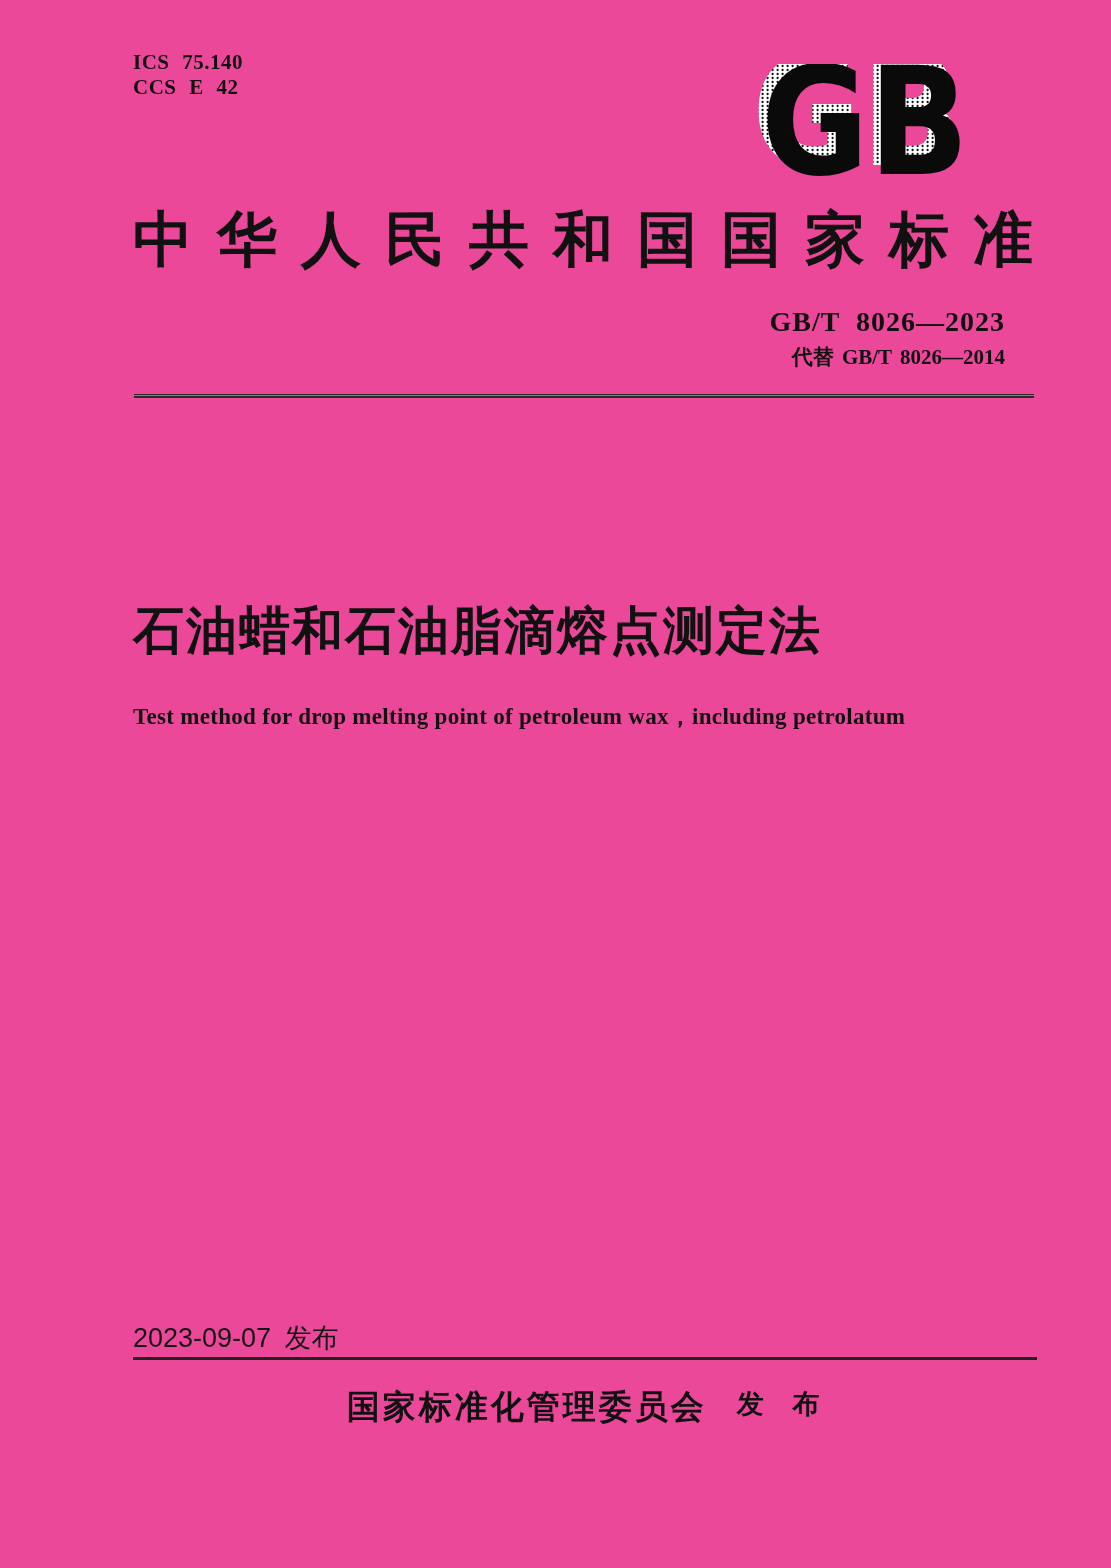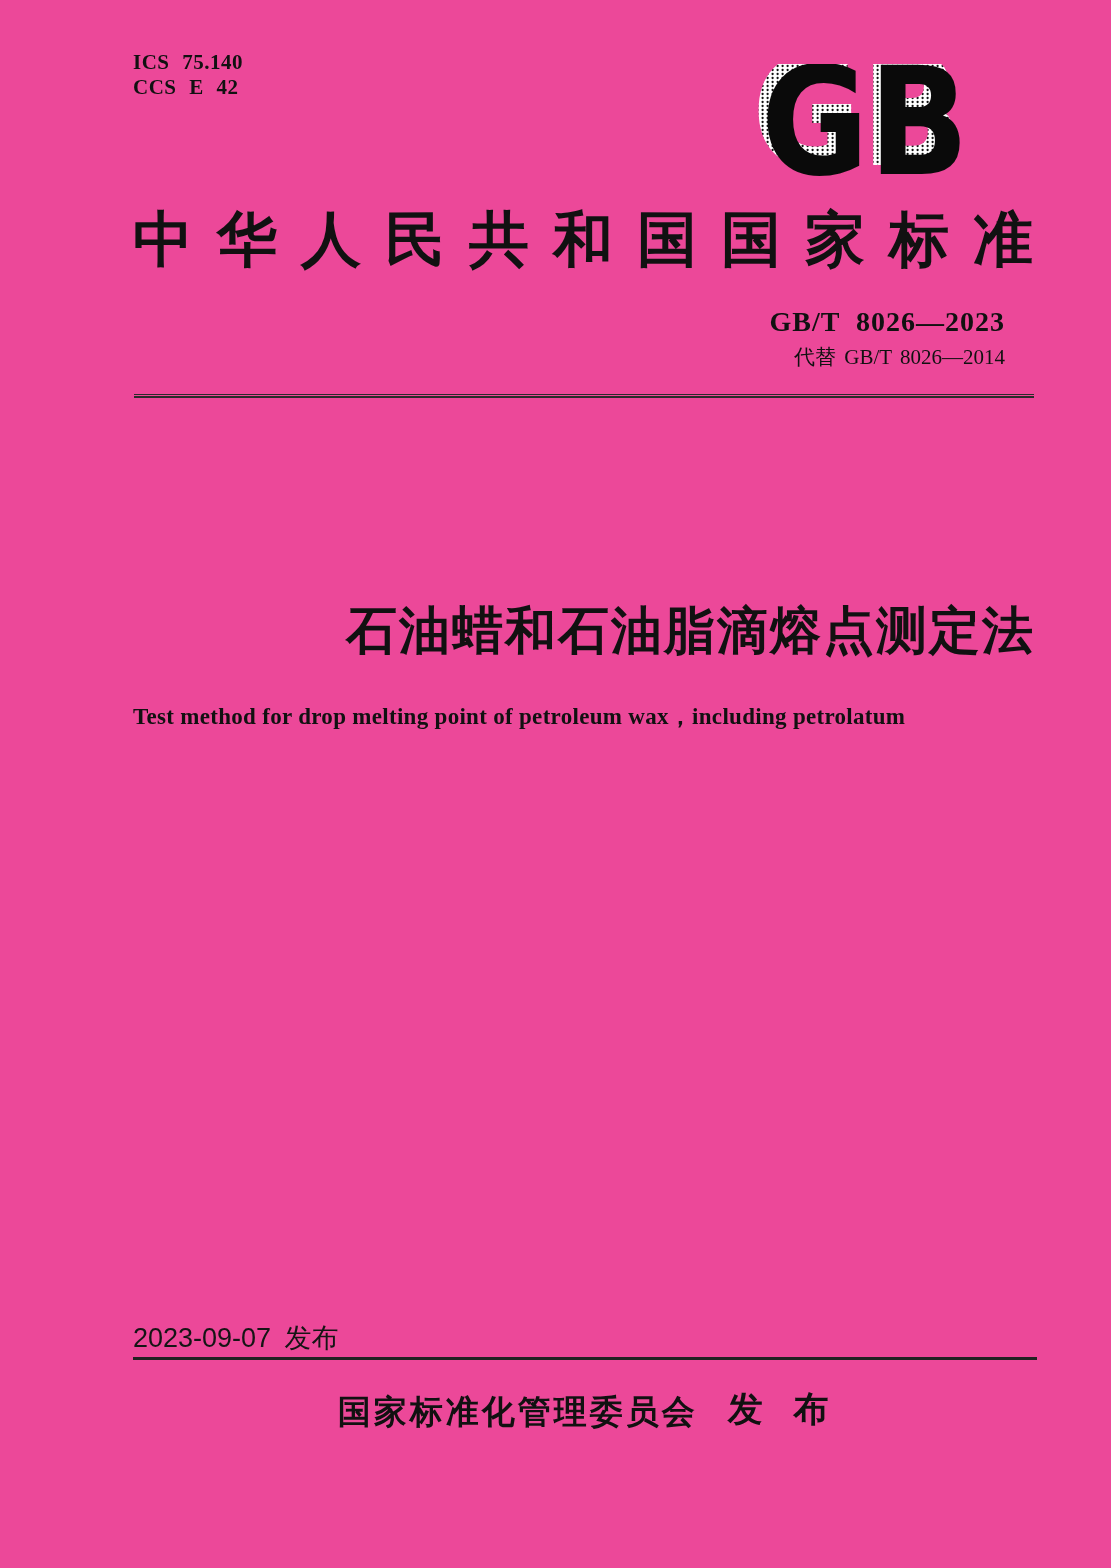--- a/index.html
+++ b/index.html
@@ -27,32 +27,32 @@
   }
   .char-justify { display: flex; justify-content: space-between; }
 
   .std-number {
     position: absolute; right: 106px; top: 306px;
     font-size: 28px; font-weight: bold; letter-spacing: 1px; word-spacing: 8px;
     font-family: "Liberation Serif", "DejaVu Serif", serif;
   }
   .replaces {
     position: absolute; right: 106px; top: 343px;
-    font-size: 21px; font-weight: normal; word-spacing: 3px;
+    font-size: 21px; font-weight: bold; word-spacing: 3px;
     font-family: "Liberation Serif", "DejaVu Serif", serif;
   }
 
   .rule-top {
     position: absolute; left: 134px; top: 394px; width: 900px; height: 4px;
     border-top: 1px solid #2b2b2b; border-bottom: 2px solid #2b2b2b;
   }
 
   .cn-title {
     position: absolute; left: 133px; top: 597px; width: 902px;
-    text-align: right; font-size: 51px; font-weight: bold; letter-spacing: 2px;
+    text-align: left; font-size: 51px; font-weight: bold; letter-spacing: 2px;
     font-family: "Liberation Sans", "DejaVu Sans", sans-serif;
   }
   .en-title {
     position: absolute; left: 133px; top: 701px; width: 902px;
     text-align: left; font-size: 23px; font-weight: bold; letter-spacing: 0.3px;
     font-family: "Liberation Serif", "DejaVu Serif", serif;
   }
 
   .date-row {
     position: absolute; left: 133px; top: 1320px; width: 904px;
@@ -71,21 +71,21 @@
   .publisher-block {
     position: absolute; left: 133px; top: 1386px; width: 902px;
     display: flex; justify-content: center; align-items: center; gap: 30px;
   }
   .publisher-lines {
     font-size: 33px; font-weight: bold; line-height: 39px; letter-spacing: 3px;
     font-family: "Liberation Serif", "DejaVu Serif", serif;
     white-space: nowrap;
   }
   .issued-label {
-    font-size: 35px; font-weight: bold; letter-spacing: 2px; word-spacing: 18px;
+    font-size: 27px; font-weight: bold; letter-spacing: 2px; word-spacing: 18px;
     font-family: "Liberation Serif", "DejaVu Serif", serif;
     white-space: nowrap; padding-bottom: 6px;
   }
 </style>
 </head>
 <body>
 
 <div class="page">
 
   <div class="ics-block">

